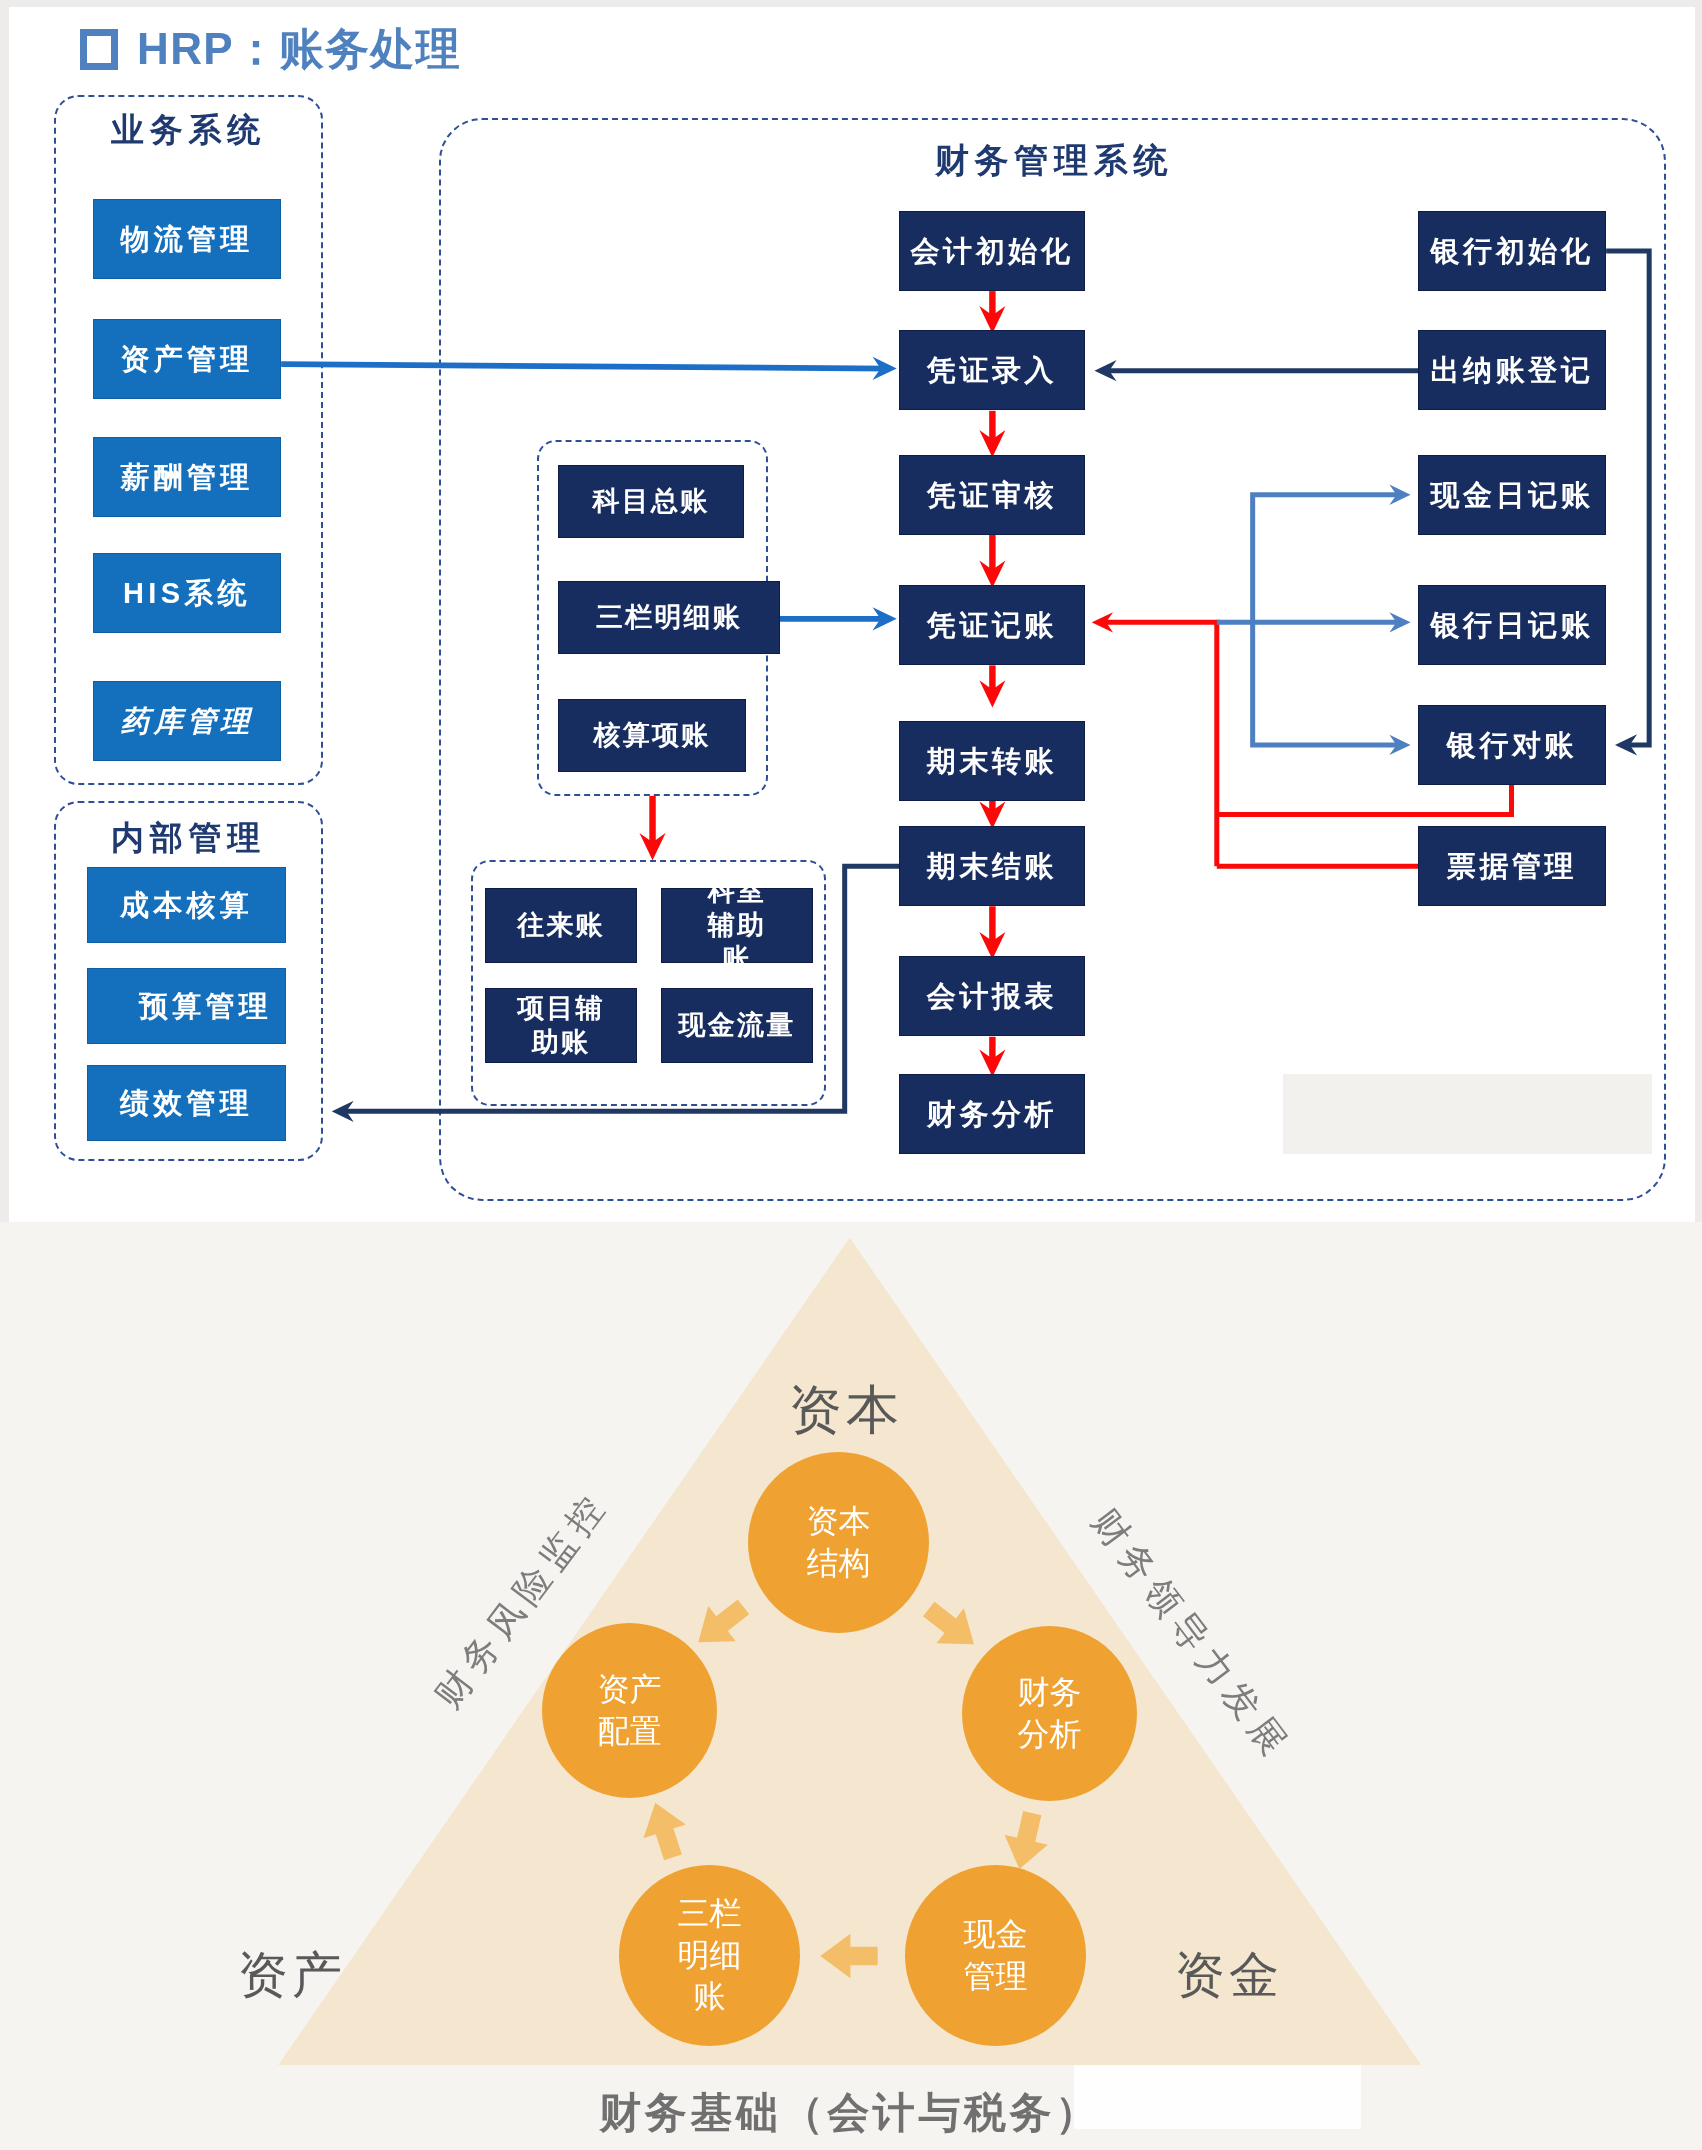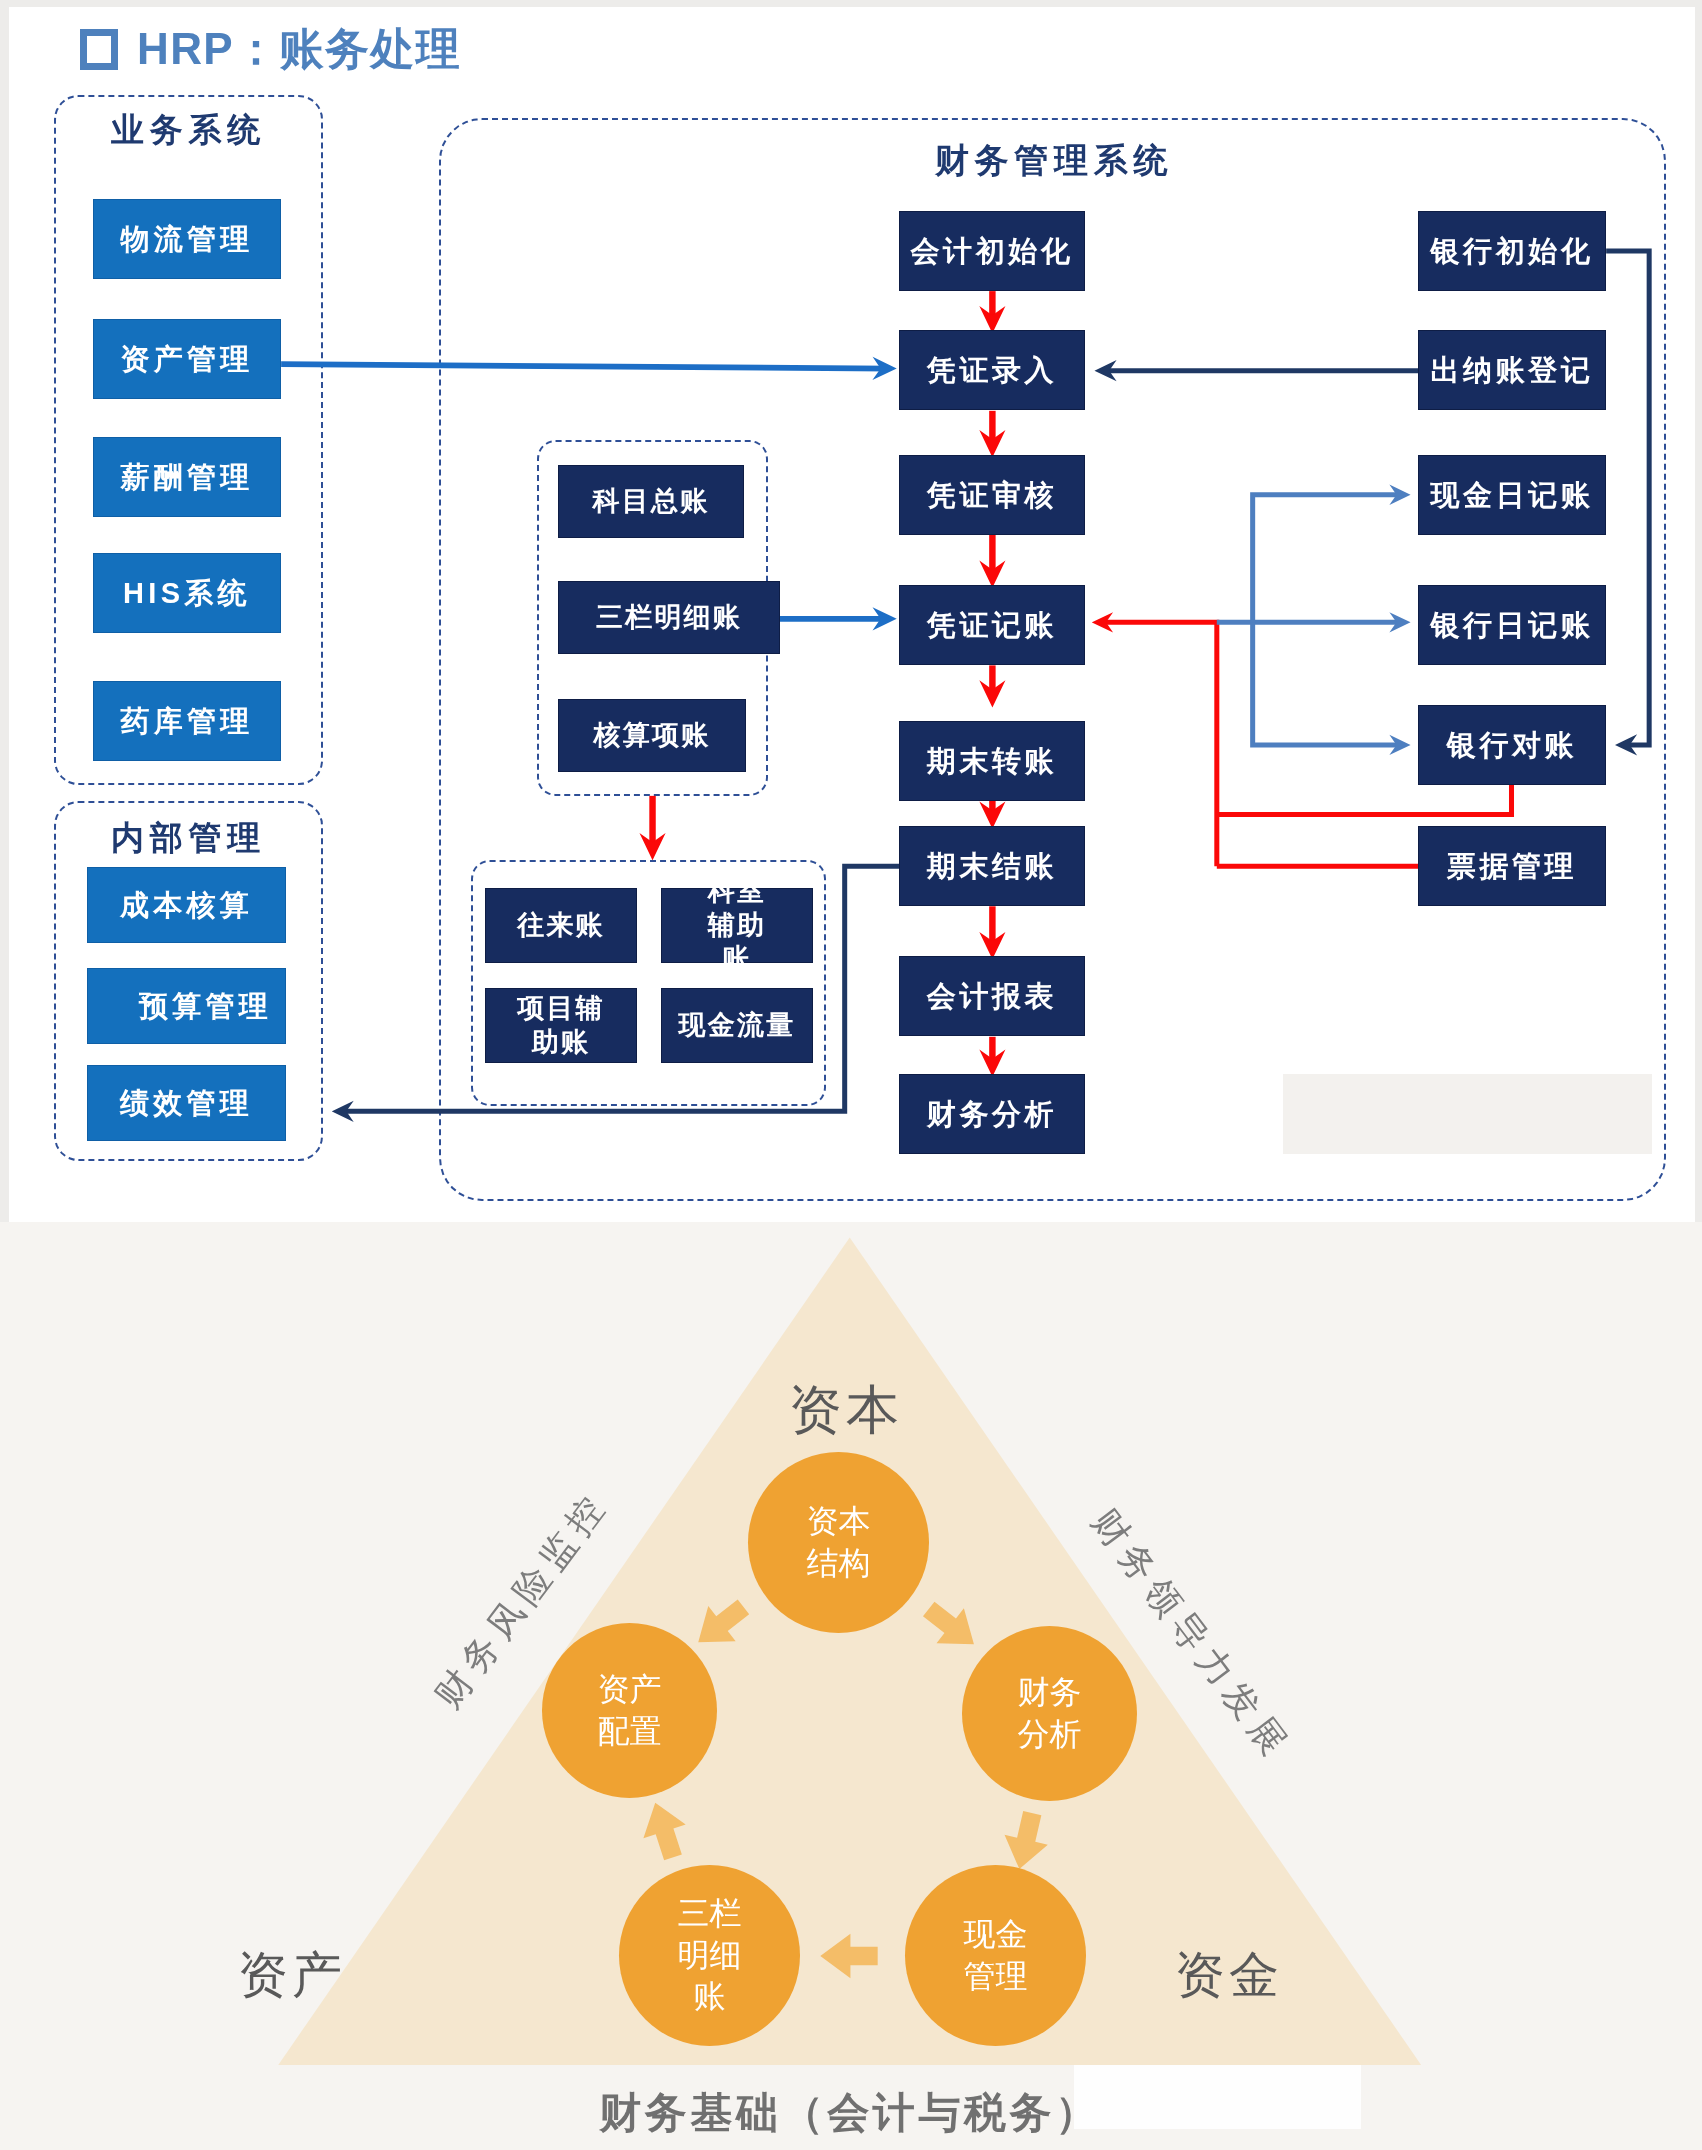--- a/index.html
+++ b/index.html
@@ -127,21 +127,21 @@
     </div>
   <div class="box blue" style="left:93px;top:319px;width:188px;height:80px;">
       <span>资产管理</span>
     </div>
   <div class="box blue" style="left:93px;top:437px;width:188px;height:80px;">
       <span>薪酬管理</span>
     </div>
   <div class="box blue" style="left:93px;top:553px;width:188px;height:80px;">
       <span>HIS系统</span>
     </div>
-  <div class="box blue" style="left:93px;top:681px;width:188px;height:80px;">
+  <div class="box blue" style="left:93px;top:681px;width:188px;height:80px;font-style:italic;">
       <span>药库管理</span>
     </div>
 
   <div class="box blue" style="left:87px;top:867px;width:199px;height:76px;">
       <span>成本核算</span>
     </div>
   <div class="box blue" style="left:87px;top:968px;width:199px;height:76px;padding-left:38px;">
       <span>预算管理</span>
     </div>
   <div class="box blue" style="left:87px;top:1065px;width:199px;height:76px;">

